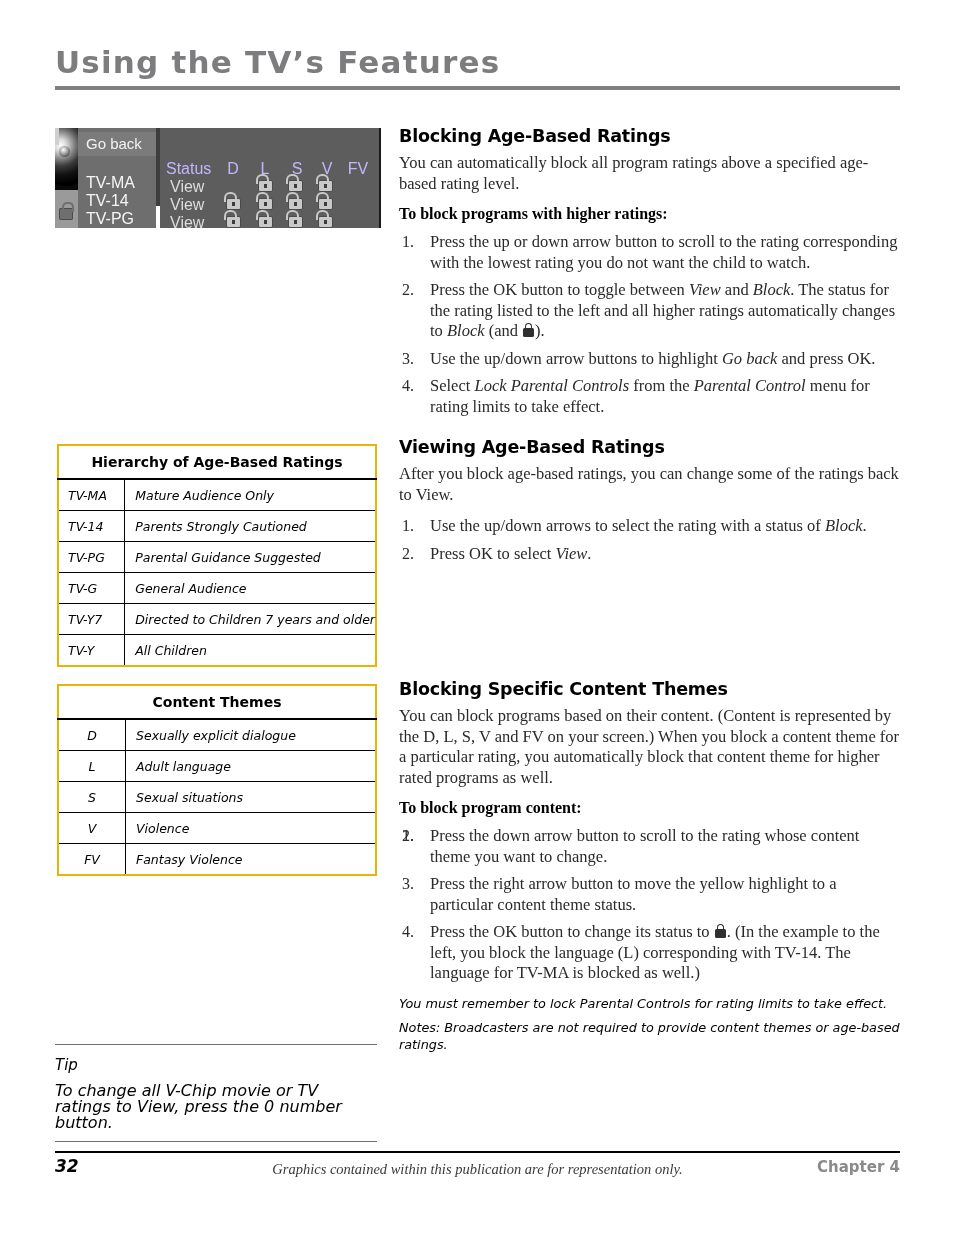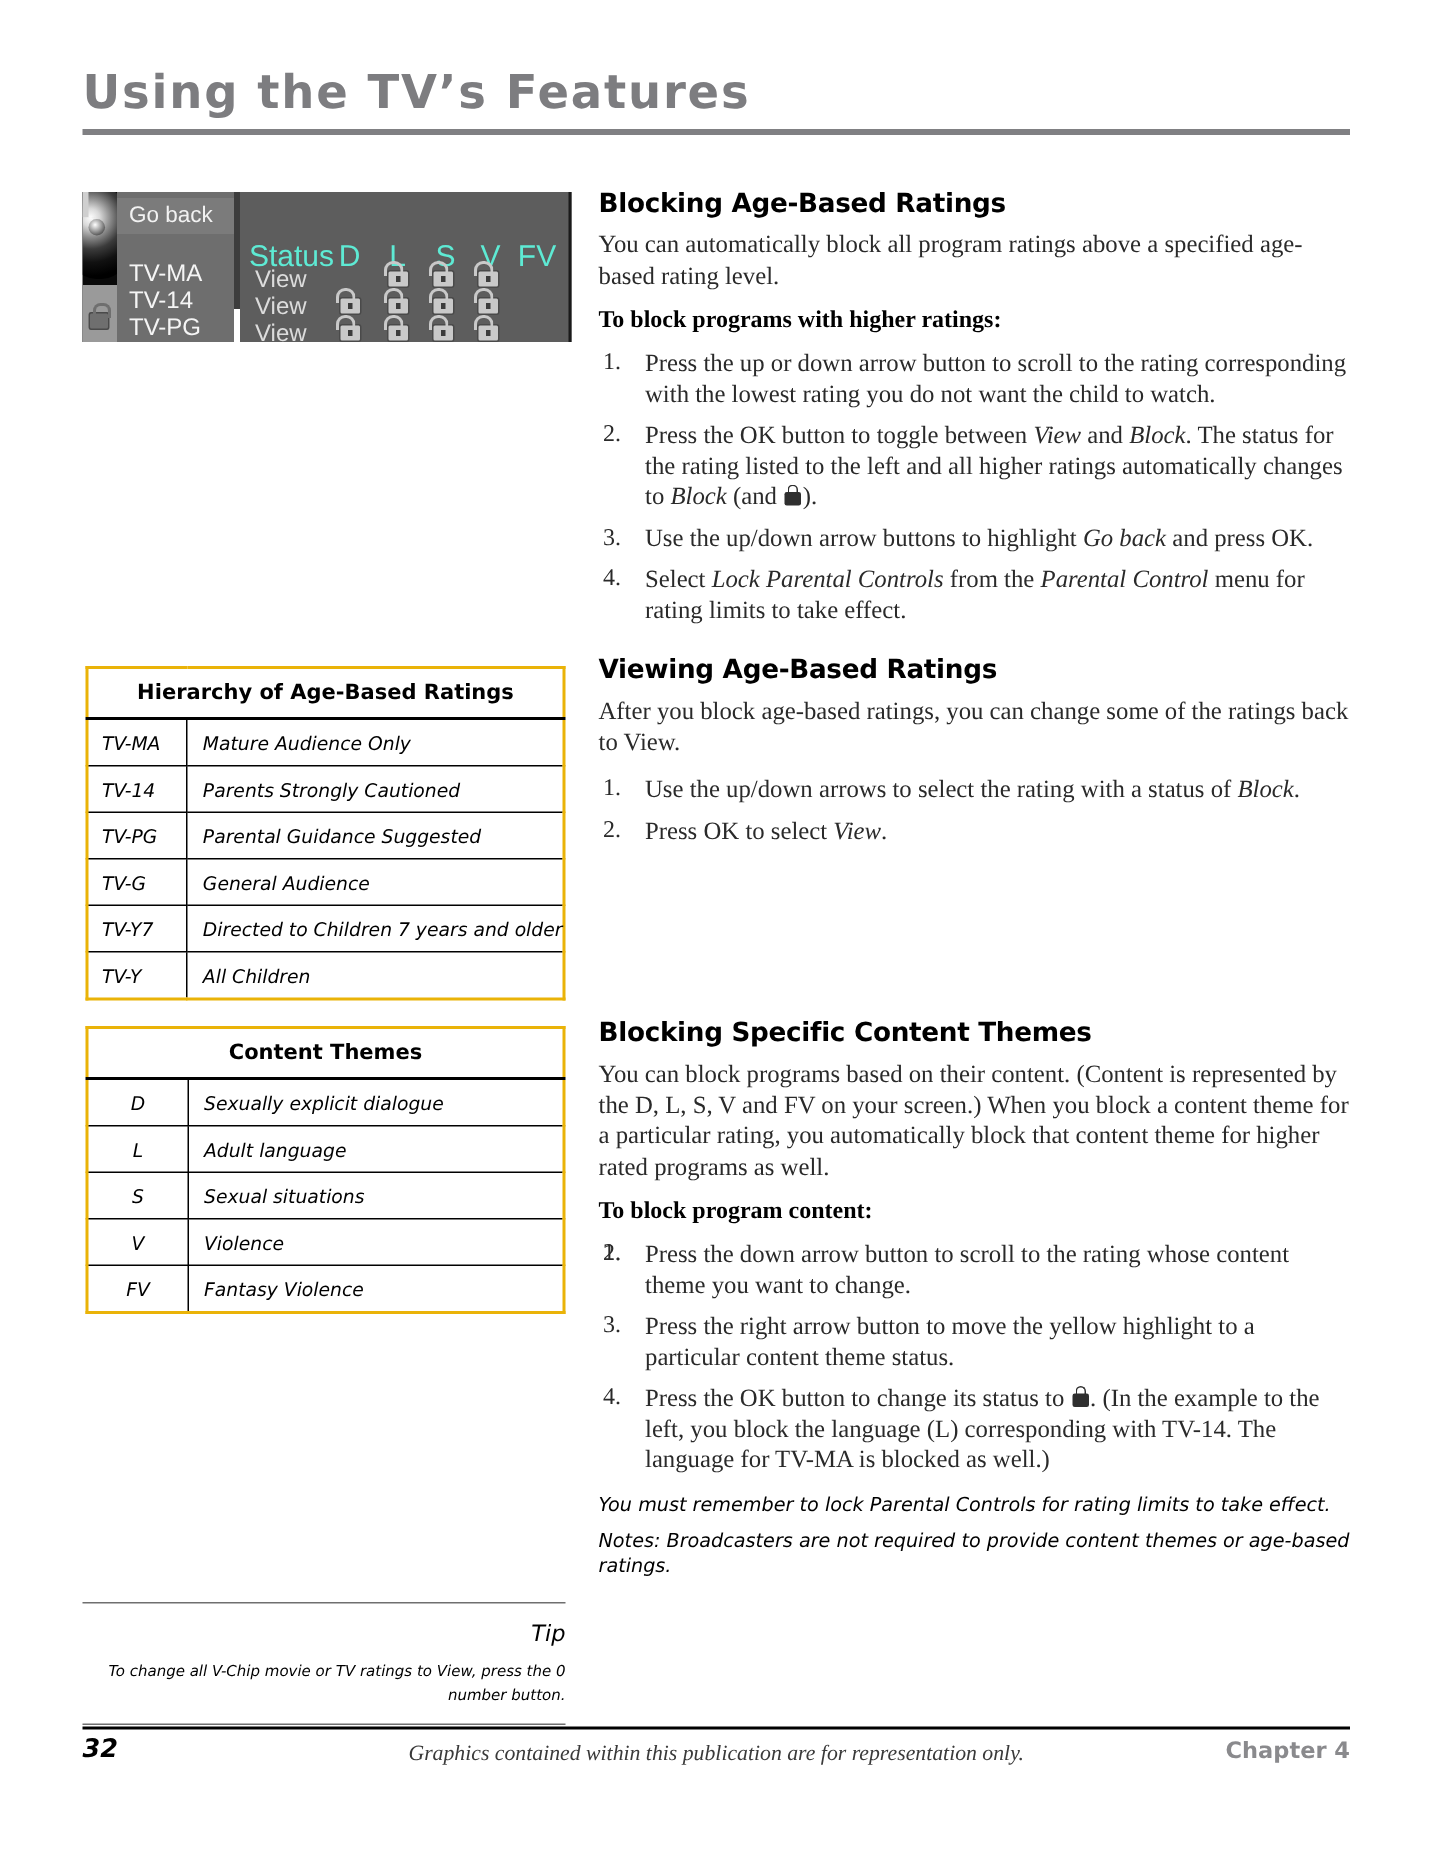--- a/index.html
+++ b/index.html
@@ -86,21 +86,21 @@
     position:absolute;left:101px;top:0;width:4px;height:100px;background:#3d3d3d;
   }
   .tv-divider-hi{
     position:absolute;left:101px;top:78px;width:4px;height:22px;background:#ffffff;
   }
   .tv-grid{
     position:absolute;left:105px;top:0;width:217px;height:100px;
   }
   .tv-colhead{
     position:absolute;top:32px;
-    font-family:"Liberation Sans",sans-serif;font-size:20px;color:#5eead4;
+    font-family:"Liberation Sans",sans-serif;font-size:16px;color:#c4b5fd;
     text-align:center;white-space:nowrap;
   }
   .tv-status{
     position:absolute;left:10px;
     font-family:"Liberation Sans",sans-serif;font-size:16px;color:#dcdcdc;
     white-space:nowrap;
   }
   .tv-status.s0{top:50px;}
   .tv-status.s1{top:68px;}
   .tv-status.s2{top:86px;}
@@ -138,28 +138,28 @@
   .doc-table td.desc{
     font-style:italic;font-size:12.5px;color:#000;
     height:30px;padding-left:10px;white-space:nowrap;
   }
   #table-hierarchy{left:57px;top:444px;width:320px;}
   #table-hierarchy .col-code{width:66px;}
   #table-content{left:57px;top:684px;width:320px;}
   #table-content .col-code{width:66px;}
 
   
-  #tip-block{position:absolute;left:55px;top:1068px;width:322px;text-align:right;}
+  #tip-block{position:absolute;left:55px;top:1044px;width:322px;}
   .tip-rule{height:1px;background:#6f6f6f;width:322px;}
   #tip-heading{
     font-family:"DejaVu Sans",sans-serif;font-style:italic;font-size:15px;
     color:#000;margin:11px 0 9px 0;
   }
   #tip-text{
-    font-family:"DejaVu Sans",sans-serif;font-style:italic;font-size:10px;
+    font-family:"DejaVu Sans",sans-serif;font-style:italic;font-size:16px;
     line-height:16px;color:#000;margin:0 0 10px 0;
   }
 
   
   #right-col{position:absolute;left:399px;top:126px;width:501px;}
   .h2{
     font-family:"DejaVu Sans",sans-serif;font-weight:bold;
     font-size:17.5px;color:#000;margin:0 0 7px 0;letter-spacing:-0.2px;
   }
   .body-p{

